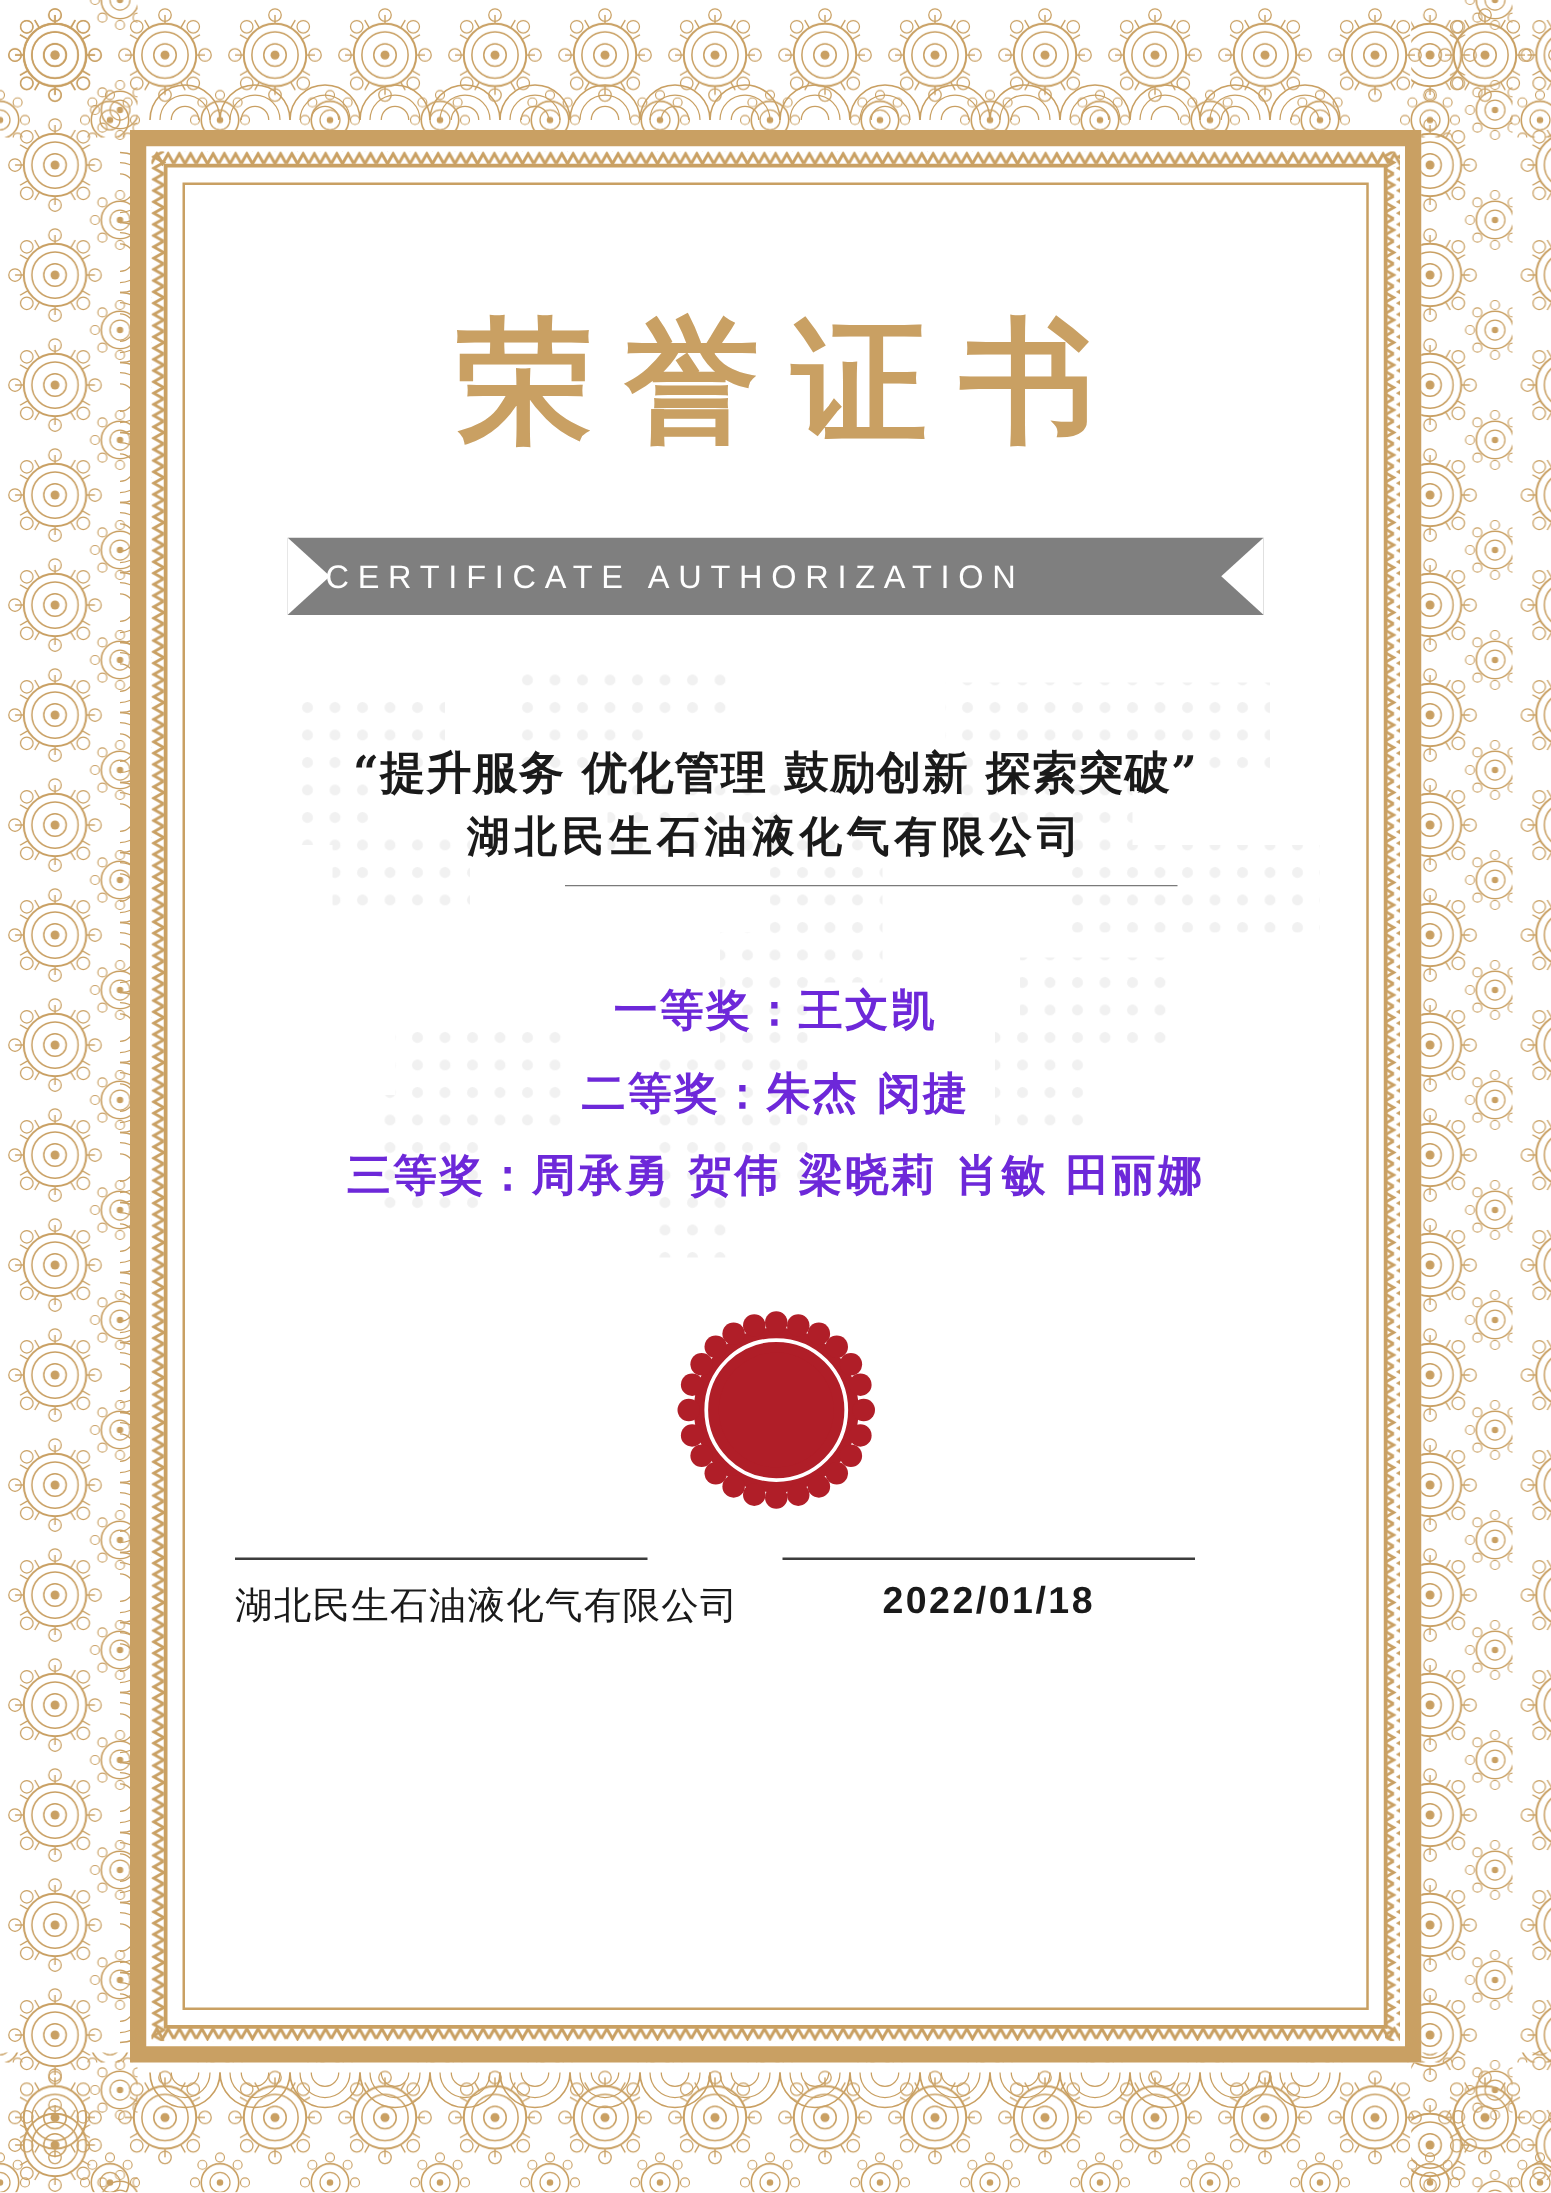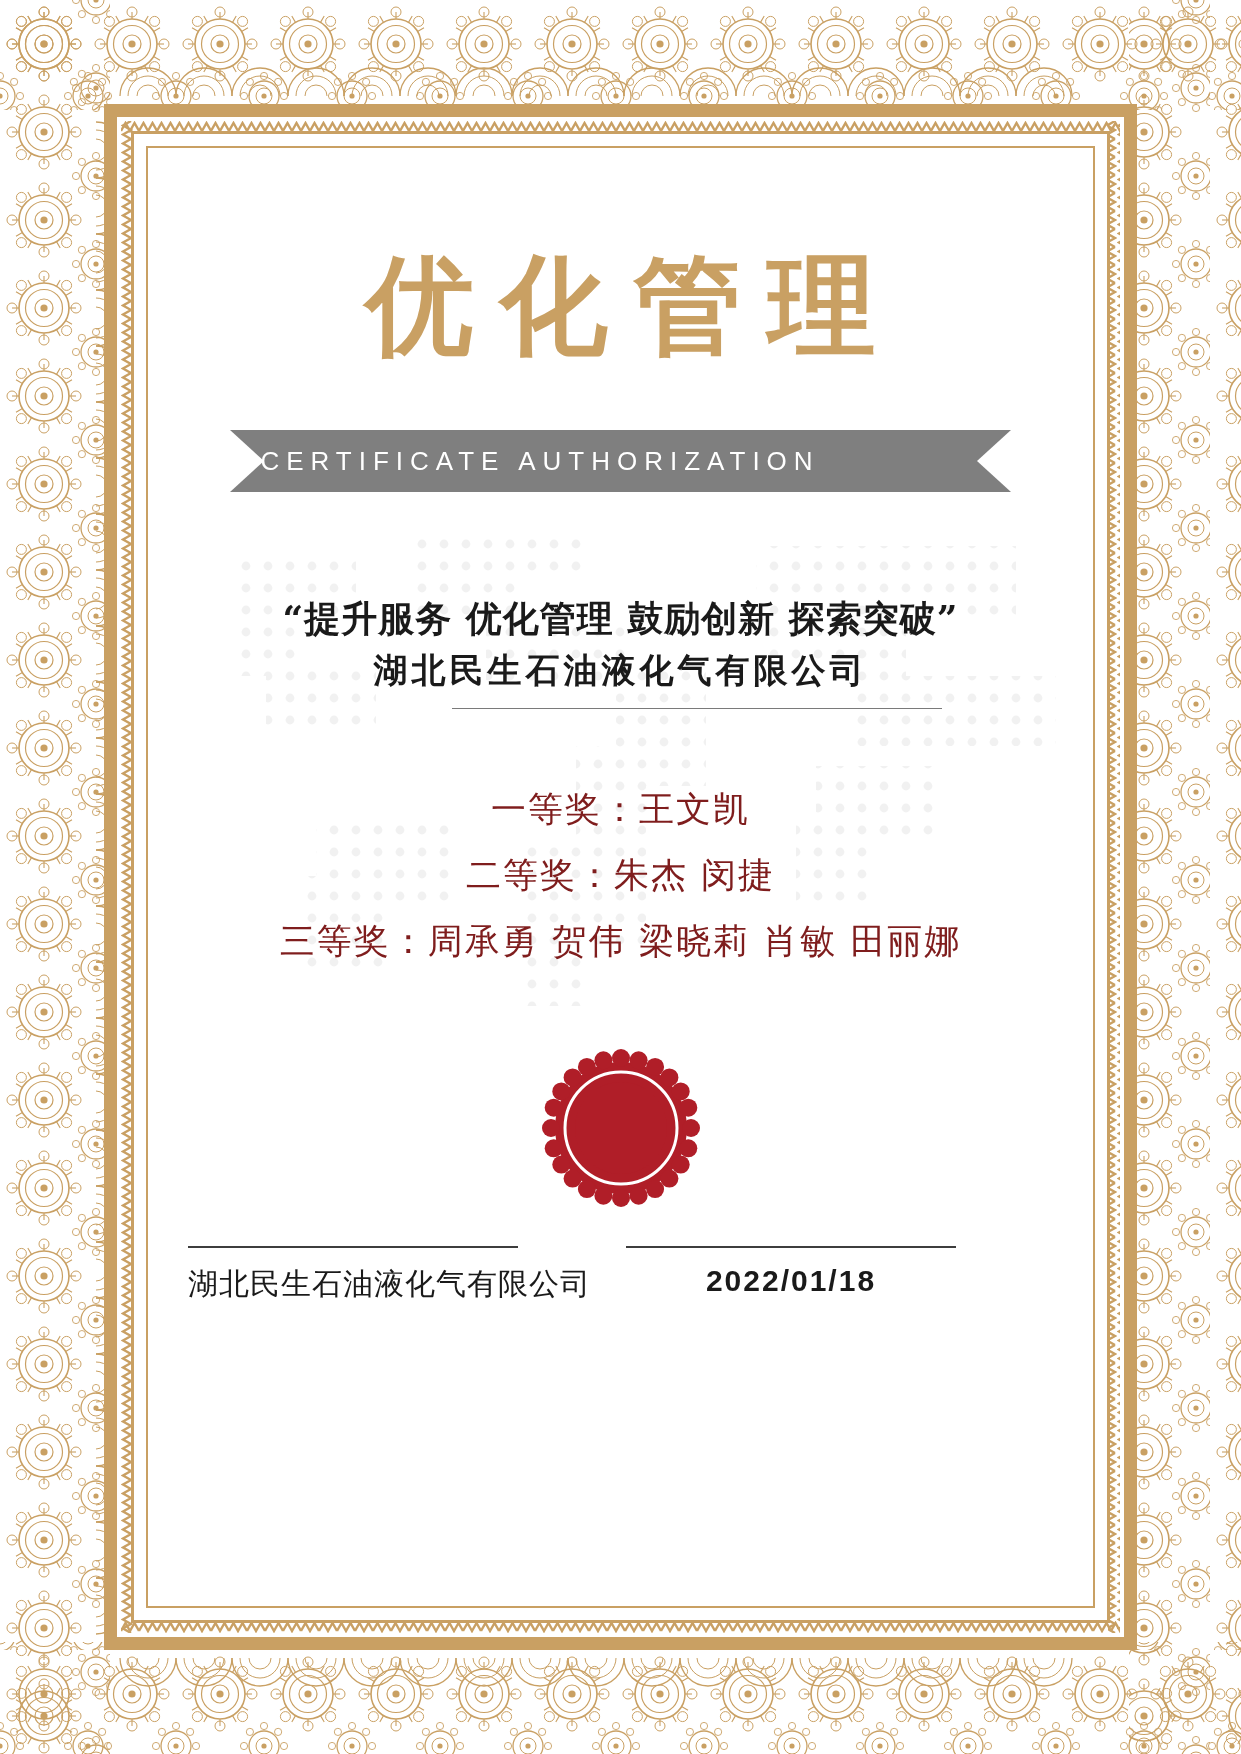--- a/index.html
+++ b/index.html
@@ -165,23 +165,23 @@
   .awards {
     position: absolute;
     left: 0;
     top: 630px;
     width: 949px;
     text-align: center;
   }
   .award-row {
     font-size: 35px;
     line-height: 66px;
-    color: #7f1d1d;
+    color: #6d28d9;
     font-family: "DejaVu Sans", "Liberation Sans", sans-serif;
-    font-weight: 400;
+    font-weight: 700;
     letter-spacing: 2px;
     white-space: nowrap;
   }
 
   
   .seal {
     position: absolute;
     left: 50%;
     top: 900px;
     transform: translateX(-50%);
@@ -430,21 +430,21 @@
       </defs>
       <path d="M40,40 h120 v60 h-60 v50 h80 v70 h-110 v-60 h-30 z
                M210,20 h180 v40 h-70 v50 h120 v60 h-150 v-60 h-80 z
                M420,150 h90 v120 h-60 v90 h-70 v-130 h40 z
                M560,30 h260 v70 h-110 v60 h150 v70 h-210 v-80 h-90 z
                M620,250 h120 v80 h-60 v60 h-80 v-90 h20 z
                M120,300 h140 v90 h-70 v70 h-90 v-100 h20 z
                M330,330 h120 v110 h-60 v50 h-70 z" fill="url(#dots)"></path>
     </svg>
 
-    <div class="title-cn">优化管理</div>
+    <div class="title-cn">荣誉证书</div>
 
     <div class="ribbon-wrap">
       <svg class="ribbon" viewBox="0 0 781 62" xmlns="http://www.w3.org/2000/svg">
         <polygon points="0,0 781,0 781,62 0,62" fill="#7f7f7f"></polygon>
         <polygon points="0,0 34,31 0,62" fill="#ffffff"></polygon>
         <polygon points="781,0 747,31 781,62" fill="#ffffff"></polygon>
       </svg>
       <div class="ribbon-label">CERTIFICATE AUTHORIZATION</div>
     </div>
 

